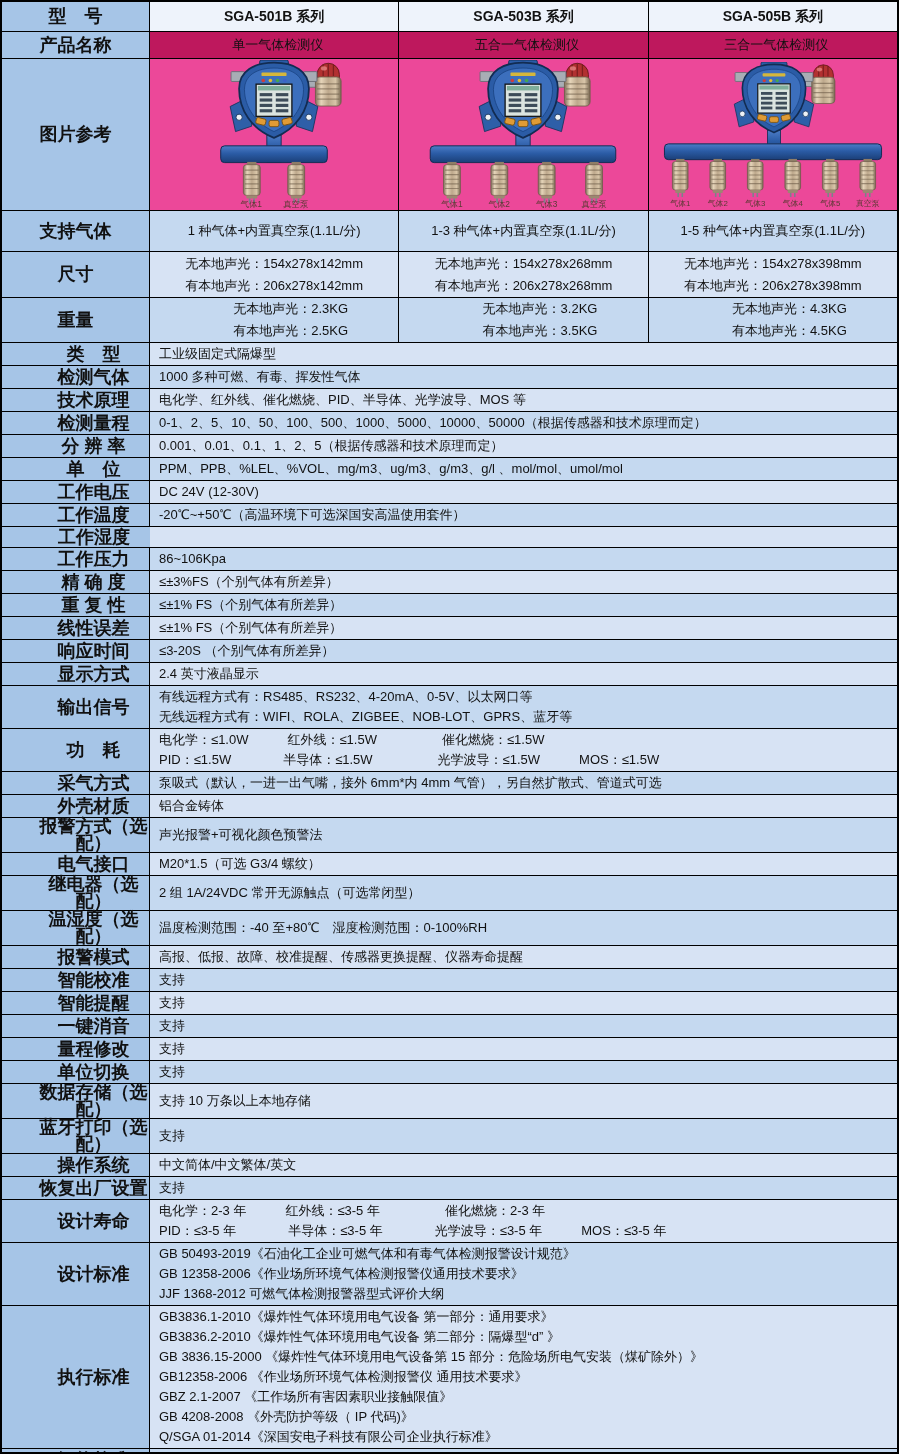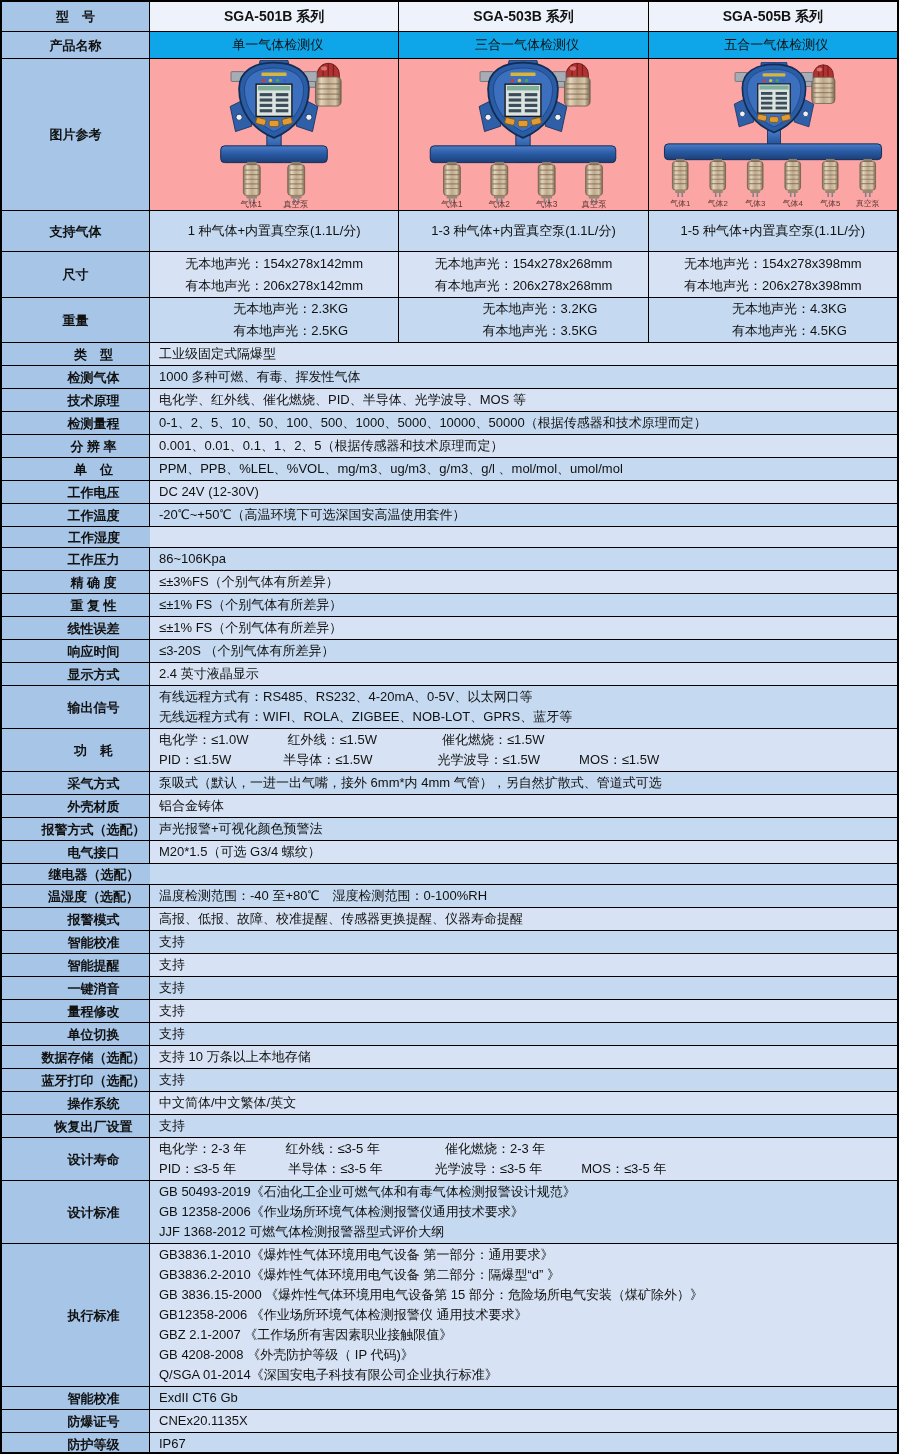--- a/index.html
+++ b/index.html
@@ -3,32 +3,32 @@
 <meta charset="utf-8">
 <style>
   * { box-sizing: border-box; margin: 0; padding: 0; }
   html,body { background:#fff; }
   body { font-family:"Liberation Sans", sans-serif; color:#111; }
   .page { width:899px; height:1454px; border:2px solid #000; background:#fff; overflow:hidden; }
   .row { display:flex; border-bottom:1px solid #000; }
   .cell { border-right:1px solid #000; }
   .row .cell:last-child { border-right:none; }
   .label-cell { width:148px; flex:0 0 148px; background:#a6c5e7; font-weight:bold;
-    font-size:13px; display:flex; align-items:center; justify-content:center;
+    font-size:18px; display:flex; align-items:center; justify-content:center;
     text-align:center; line-height:17px; }
   .col-cell { flex:1 1 0; display:flex; align-items:center; justify-content:center;
     font-size:13px; text-align:left; }
   .content-cell { flex:1 1 0; display:flex; align-items:center; padding:1px 6px 1px 9px;
     font-size:13px; white-space:pre-wrap; line-height:20px; }
   .model-row { height:30px; }
   .model-row .col-cell { background:#eef3fb; font-weight:bold; font-size:14px; }
   .product-row { height:27px; }
-  .product-row .col-cell { background:#0ea5e9;padding-left:7px; }
+  .product-row .col-cell { background:#be185d;padding-left:7px; }
   .image-row { height:152px; }
-  .image-cell { background:#fca5a5; display:flex; align-items:flex-start; justify-content:center; }
+  .image-cell { background:#ec4899; display:flex; align-items:flex-start; justify-content:center; }
   .gas-row { height:41px; }
   .gas-row .col-cell { background:#c5d9f0; }
   .size-row { height:46px; }
   .size-row .col-cell { background:#d7e3f4; }
   .weight-row { height:45px; }
   .weight-row .col-cell { background:#c5d9f0;padding-left:33px; }
   .multiline { white-space:pre-line; line-height:22px; }
   .spec-row { min-height:21px; }
   .shade-a { background:#d7e3f4; }
   .shade-b { background:#c5d9f0; }
@@ -125,22 +125,22 @@
   <div class="row model-row">
     <div class="cell label-cell">型　号</div>
     <div class="cell col-cell">SGA-501B 系列</div>
     <div class="cell col-cell">SGA-503B 系列</div>
     <div class="cell col-cell">SGA-505B 系列</div>
   </div>
 
   <div class="row product-row">
     <div class="cell label-cell">产品名称</div>
     <div class="cell col-cell">单一气体检测仪</div>
+    <div class="cell col-cell">五合一气体检测仪</div>
     <div class="cell col-cell">三合一气体检测仪</div>
-    <div class="cell col-cell">五合一气体检测仪</div>
   </div>
 
   <div class="row image-row">
     <div class="cell label-cell">图片参考</div>
 
     <div class="cell col-cell image-cell">
       <svg class="det" width="240" height="150" viewBox="0 0 240 152">
         <use href="#sym-beacon" x="155" y="0" width="40" height="52"></use>
         <use href="#sym-head" x="52" y="1" width="136" height="107"></use>
         <rect x="66" y="88" width="108" height="17" rx="4" fill="url(#gBlue)" stroke="#122c52"></rect>
@@ -296,20 +296,21 @@
       <div class="row spec-row shade-b">
     <div class="cell label-cell">报警方式（选配）</div>
     <div class="cell content-cell">声光报警+可视化颜色预警法</div>
   </div>
       <div class="row spec-row shade-a">
     <div class="cell label-cell">电气接口</div>
     <div class="cell content-cell">M20*1.5（可选 G3/4 螺纹）</div>
   </div>
       <div class="row spec-row shade-b">
     <div class="cell label-cell">继电器（选配）</div>
+    <div class="cell content-cell">2 组 1A/24VDC 常开无源触点（可选常闭型）</div>
   </div>
       <div class="row spec-row shade-b">
     <div class="cell label-cell">温湿度（选配）</div>
     <div class="cell content-cell">温度检测范围：-40 至+80℃　湿度检测范围：0-100%RH</div>
   </div>
       <div class="row spec-row shade-a">
     <div class="cell label-cell">报警模式</div>
     <div class="cell content-cell">高报、低报、故障、校准提醒、传感器更换提醒、仪器寿命提醒</div>
   </div>
       <div class="row spec-row shade-b">

